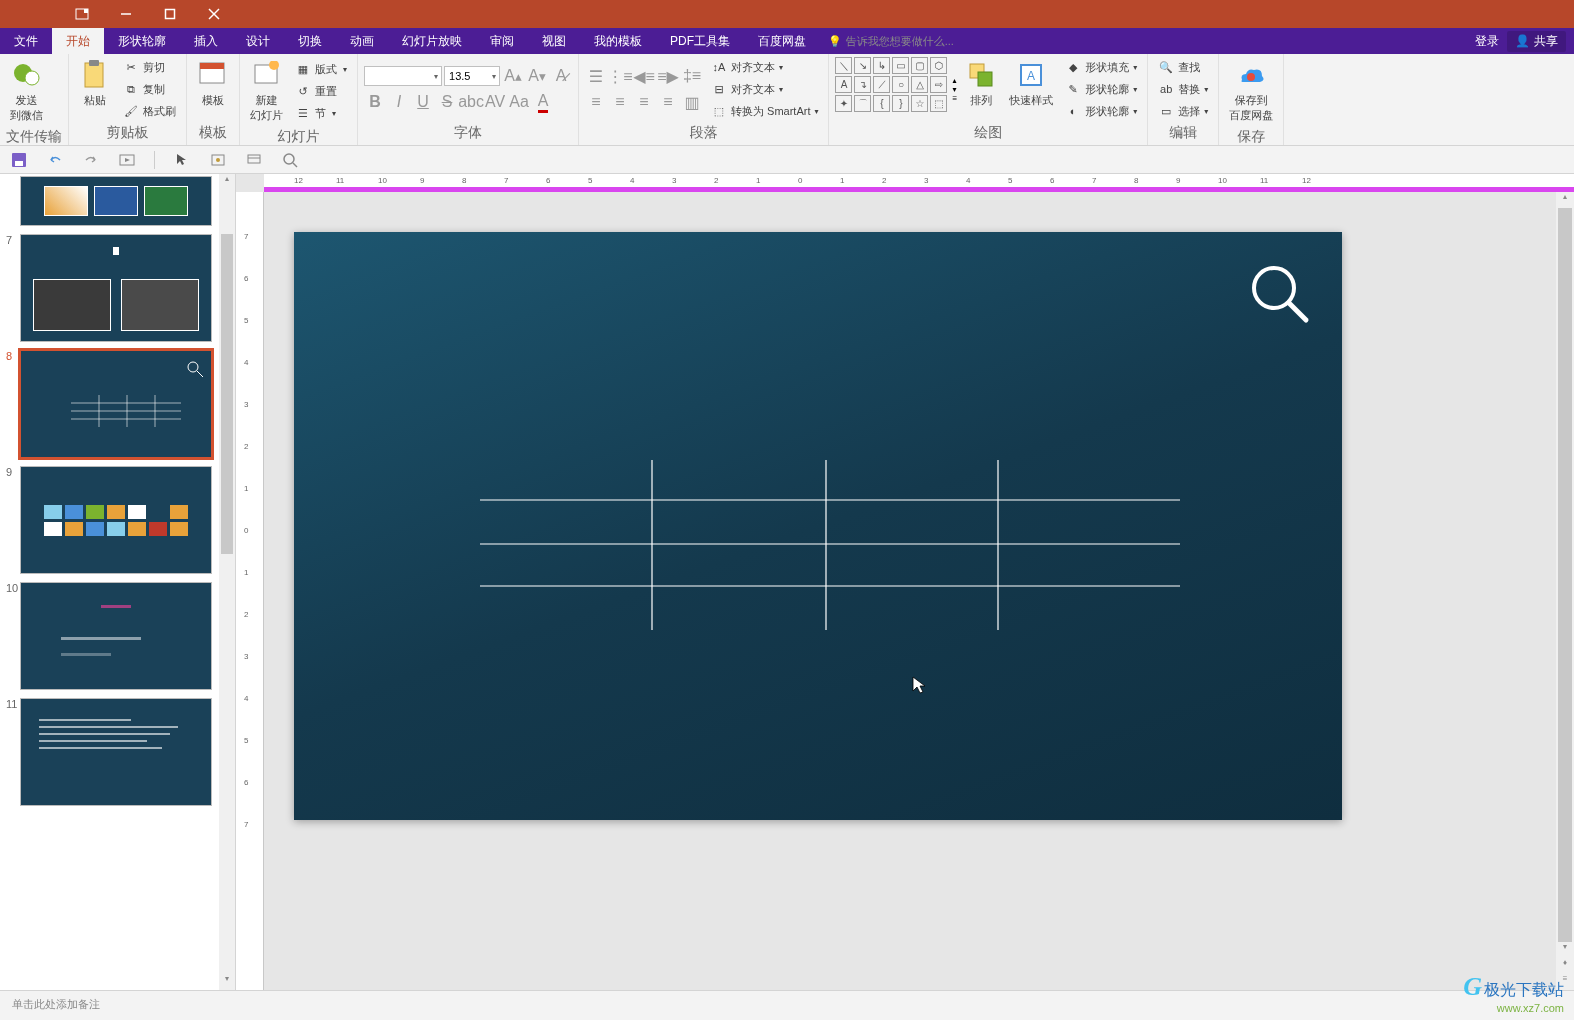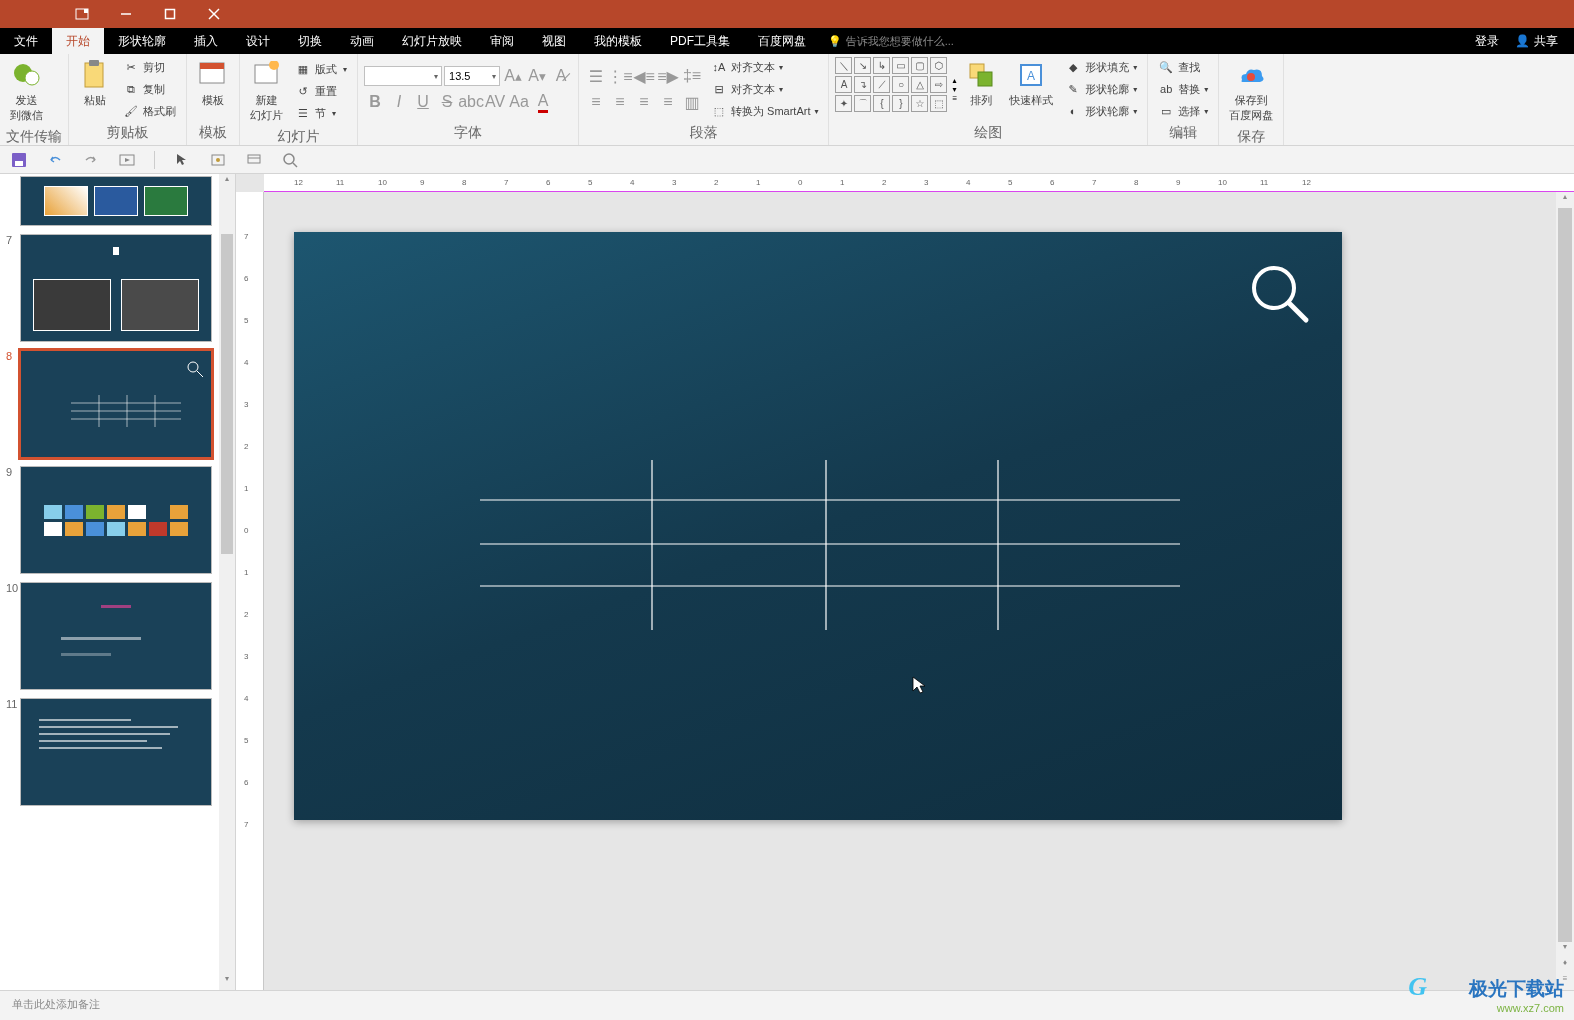--- a/index.html
+++ b/index.html
@@ -5,21 +5,21 @@
 * { margin: 0; padding: 0; box-sizing: border-box; font-family: "Microsoft YaHei", "Segoe UI", sans-serif; }
 body { background: #e6e6e6; width: 1574px; height: 1020px; overflow: hidden; position: relative; }
 
 
 .titlebar { background: #b7472a; height: 28px; display: flex; align-items: center; color: #fff; font-size: 11px; }
 .titlebar-title { flex: 1; text-align: center; }
 .titlebar-controls { display: flex; align-items: center; gap: 0; }
 .titlebar-btn { width: 44px; height: 28px; display: flex; align-items: center; justify-content: center; cursor: pointer; }
 
 
-.menubar { background: #000000; height: 26px; display: flex; align-items: stretch; color: #fff; font-size: 12px; }
+.menubar { background: #4c1d95; height: 26px; display: flex; align-items: stretch; color: #fff; font-size: 12px; }
 .menu-item { padding: 0 14px; display: flex; align-items: center; cursor: pointer; }
 .menu-item.active { background: #f3f3f3; color: #b7472a; }
 .menu-spacer { flex: 1; }
 .menu-right { display: flex; align-items: center; padding-right: 8px; gap: 8px; }
 .share-btn { background: rgba(0,0,0,0.15); padding: 2px 8px; border-radius: 2px; display: flex; align-items: center; gap: 4px; }
 
 
 .ribbon { background: #f3f3f3; height: 92px; display: flex; border-bottom: 1px solid #d4d4d4; }
 .ribbon-group { border-right: 1px solid #e0e0e0; padding: 3px 6px 0 6px; display: flex; flex-direction: column; justify-content: space-between; }
 .ribbon-group-content { display: flex; gap: 4px; flex: 1; }
@@ -44,21 +44,21 @@
 .slide-panel { width: 236px; background: #fff; border-right: 1px solid #d4d4d4; overflow-y: auto; position: relative; }
 .slide-panel-inner { padding: 2px 0; }
 .slide-num { position: absolute; left: 6px; font-size: 11px; color: #666; }
 .slide-thumb-wrap { display: flex; padding: 4px 8px 4px 20px; position: relative; }
 .slide-thumb { width: 192px; height: 108px; background: #1a4158; border: 1px solid #bbb; position: relative; }
 .slide-thumb.selected { outline: 3px solid #d35230; outline-offset: -1px; }
 .slide-thumb-row { display: flex; gap: 6px; justify-content: center; align-items: center; height: 100%; }
 .mini-img { background: #999; border: 1px solid #fff; }
 
 .editor { flex: 1; display: flex; flex-direction: column; background: #e6e6e6; position: relative; }
-.ruler-h { height: 18px; background: #fff; border-bottom: 1px solid #d946ef; margin-left: 28px; position: relative; font-size: 8px; color: #666; display: flex; align-items: center; }
+.ruler-h { height: 18px; background: #fff; border-bottom: 5px solid #d946ef; margin-left: 28px; position: relative; font-size: 8px; color: #666; display: flex; align-items: center; }
 .ruler-tick { position: absolute; font-size: 8px; }
 .editor-body { flex: 1; display: flex; }
 .ruler-v { width: 28px; background: #fff; border-right: 1px solid #c8c8c8; position: relative; }
 .canvas-area { flex: 1; position: relative; overflow: hidden; background: #e6e6e6; }
 .slide-canvas { position: absolute; left: 30px; top: 40px; width: 1048px; height: 588px; background: linear-gradient(160deg, #1d5670 0%, #14394d 50%, #0f2e3f 100%); box-shadow: 0 2px 8px rgba(0,0,0,0.3); }
 .magnifier-icon { position: absolute; right: 30px; top: 30px; }
 .table-lines { position: absolute; left: 186px; top: 228px; }
 .cursor-arrow { position: absolute; left: 618px; top: 444px; }
 
 .notes-bar { height: 30px; background: #f3f3f3; border-top: 1px solid #d4d4d4; padding: 6px 12px; font-size: 11px; color: #888; }
@@ -69,21 +69,21 @@
 
 
 .vscroll { width: 18px; background: #f0f0f0; display: flex; flex-direction: column; }
 .vscroll-thumb { background: #c8c8c8; }
 .panel-scroll { position: absolute; right: 0; top: 0; bottom: 0; width: 16px; background: #f0f0f0; }
 
 
 .watermark { position: absolute; right: 10px; bottom: 6px; display: flex; flex-direction: column; align-items: flex-end; font-size: 12px; }
 .watermark-top { display: flex; align-items: baseline; gap: 2px; }
 .watermark .g { font-size: 26px; font-style: italic; font-weight: bold; color: #42c3f0; font-family: Georgia, serif; }
-.watermark .txt { color: #2a75c0; font-weight: bold; font-size: 19px; margin-left: 40px; }
+.watermark .txt { color: #2a75c0; font-weight: normal; font-size: 16px; }
 .watermark .url { color: #7cb342; font-size: 11px; }
 
 svg { display: block; }
 </style>
 </head>
 <body>
 
 <div class="titlebar">
   <div style="width:60px"></div>
   <div class="titlebar-controls">

